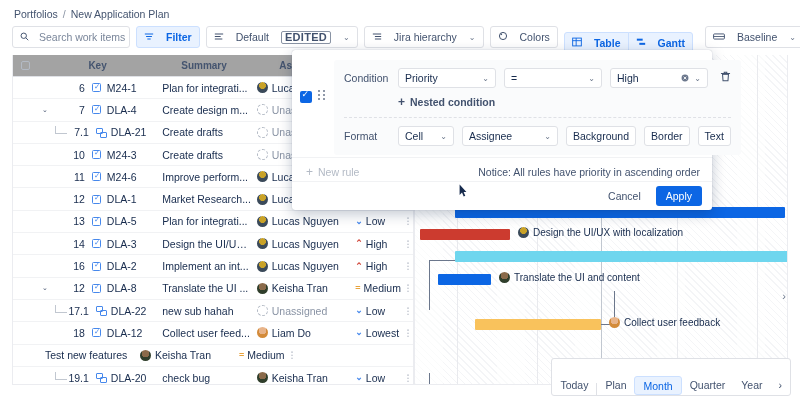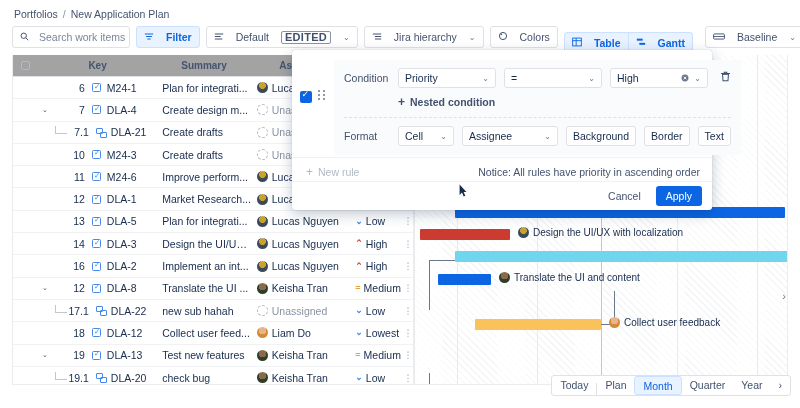--- a/index.html
+++ b/index.html
@@ -125,21 +125,21 @@
   }
   .gantt .vline { position: absolute; top: 0; bottom: 0; width: 1px; background: #e9eaee; }
   .gantt .band  { position: absolute; top: 0; bottom: 0; background: #fff; opacity: .55; }
   .gbar { position: absolute; height: 11px; border-radius: 1px; }
   .glabel { position: absolute; font-size: 10px; color: #172b4d; white-space: nowrap;
             display: flex; align-items: flex-start; gap: 4px; }
   .dep { position: absolute; border-color: #6b778c; border-style: solid; }
 
   
   .timectl {
-    position: absolute; right: 9px; bottom: 12px; height: 21px;
+    position: absolute; right: 9px; bottom: 12px; height: 38px;
     display: flex; align-items: flex-end;
     background: #fff; border: 1px solid #dfe1e6; border-radius: 3px;
     font-size: 10.5px; color: #42526e; z-index: 4;
   }
   .timectl div { padding: 0 8px; line-height: 19px; }
   .timectl .sel { background: #e9f2ff; color: #0c66e4; border: 1px solid #cce0ff;
                   border-radius: 3px; height: 19px; }
   .timectl .divid { width: 1px; height: 12px; background: #dfe1e6; padding: 0; }
   .scroll-chev { position: absolute; color: #6b778c; font-size: 11px; z-index: 4; }
 
@@ -636,29 +636,20 @@
             <span>Liam Do</span>
           </div>
           <div class="c-pri">
             <span class="pri-ico pri-lowest">⌄</span>
             <span>Lowest</span>
           </div>
           <div class="c-more">⋮</div>
         </div>
         <div class="row">
           <div class="c-check"></div>
-          <div class="c-key">
-            <span class="expander">⌄</span>
-            <span style="width:12px;display:inline-block"></span>
-            <span class="rownum">19</span>
-            <span class="type-ico">
-              <span class="sq"></span>
-            </span>
-            <span class="keytext">DLA-13</span>
-          </div>
           <div class="c-sum">Test new features</div>
           <div class="c-asg ">
             <span class="av keisha"></span>
             <span>Keisha Tran</span>
           </div>
           <div class="c-pri">
             <span class="pri-ico pri-medium">=</span>
             <span>Medium</span>
           </div>
           <div class="c-more">⋮</div>

